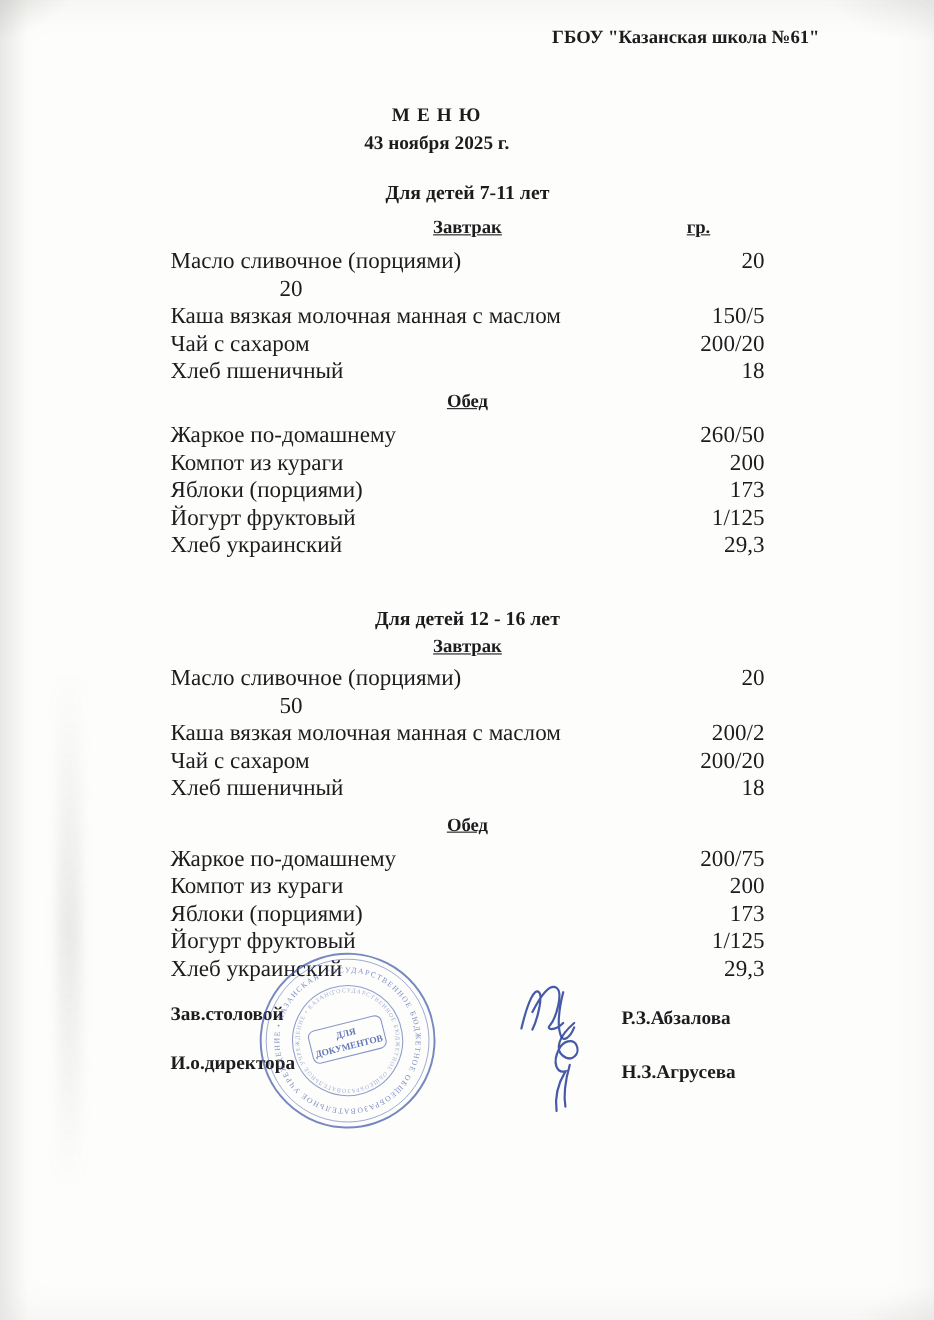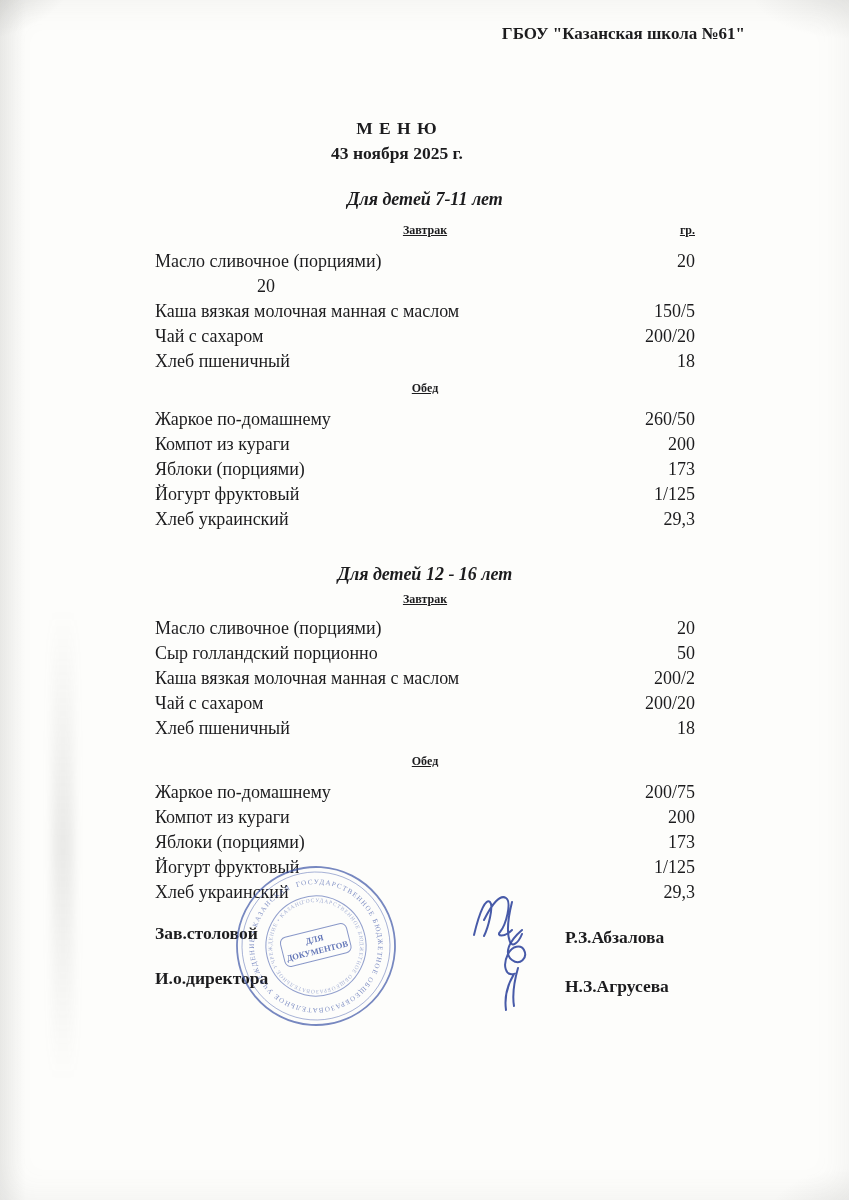--- a/index.html
+++ b/index.html
@@ -31,41 +31,41 @@
   .org {
     position: absolute; top: 24px; right: 104px;
     font-weight: bold; font-size: 17px;
   }
   .content {
     position: absolute; left: 155px; top: 92px; width: 540px;
   }
   .title-block {
     transform: translateX(-28px);
     text-align: center; font-weight: bold;
-    font-size: 17.5px; line-height: 1.4; margin-top: 24px;
+    font-size: 17.5px; line-height: 1.4;
   }
   .menu-title { letter-spacing: 1px; }
   .age-group {
-    text-align: center; font-weight: bold; font-style: italic;
+    text-align: center; font-weight: bold; 
     font-size: 18px; margin: 24px 0 8px;
   }
-  .section-2 .age-group { margin: 32px 0 2px; }
+  .section-2 .age-group { margin: 44px 0 2px; }
   .meal-header-row {
     position: relative; text-align: center; font-weight: bold;
-    font-size: 12px; line-height: 25px; margin: 6px 0 6px;
+    font-size: 17px; line-height: 25px; margin: 6px 0 6px;
   }
   .meal-lunch .meal-header-row { margin-top: 2px; }
   .section-2 .meal-breakfast .meal-header-row { margin-top: 0; margin-bottom: 4px; }
   .section-2 .meal-lunch .meal-header-row { margin-top: 8px; }
   .meal-name { text-decoration: underline; }
   .unit {
     position: absolute; right: 0; top: 0; width: 120px;
-    text-align: right; text-decoration: underline;
-  }
-  .row { display: flex; line-height: 25px; font-size: 18px; }
+    text-align: center; text-decoration: underline;
+  }
+  .row { display: flex; line-height: 25px; font-size: 21px; }
   .dish { flex: 1; }
   .qty { width: 120px; text-align: right; }
   .signatures {
     position: relative; margin-top: 18px;
     font-weight: bold; font-size: 17.5px;
   }
   .sig-row { position: relative; height: 45px; }
   .sig-role { position: absolute; left: 0; top: 0; }
   .sig-row-1 .sig-name { position: absolute; left: 410px; top: 8px; }
   .sig-row-2 .sig-name { position: absolute; left: 410px; top: 4px; }
@@ -154,21 +154,20 @@
 
       <div class="meal meal-breakfast">
         <div class="meal-header-row">
           <span class="meal-name">Завтрак</span>
         </div>
         <div class="row">
           <span class="dish">Масло сливочное (порциями)</span>
           <span class="qty">20</span>
         </div>
         <div class="row">
-          <span class="dish">Сыр голландский порционно</span>
           <span class="qty">50</span>
         </div>
         <div class="row">
           <span class="dish">Каша вязкая молочная манная с маслом</span>
           <span class="qty">200/2</span>
         </div>
         <div class="row">
           <span class="dish">Чай с сахаром</span>
           <span class="qty">200/20</span>
         </div>

